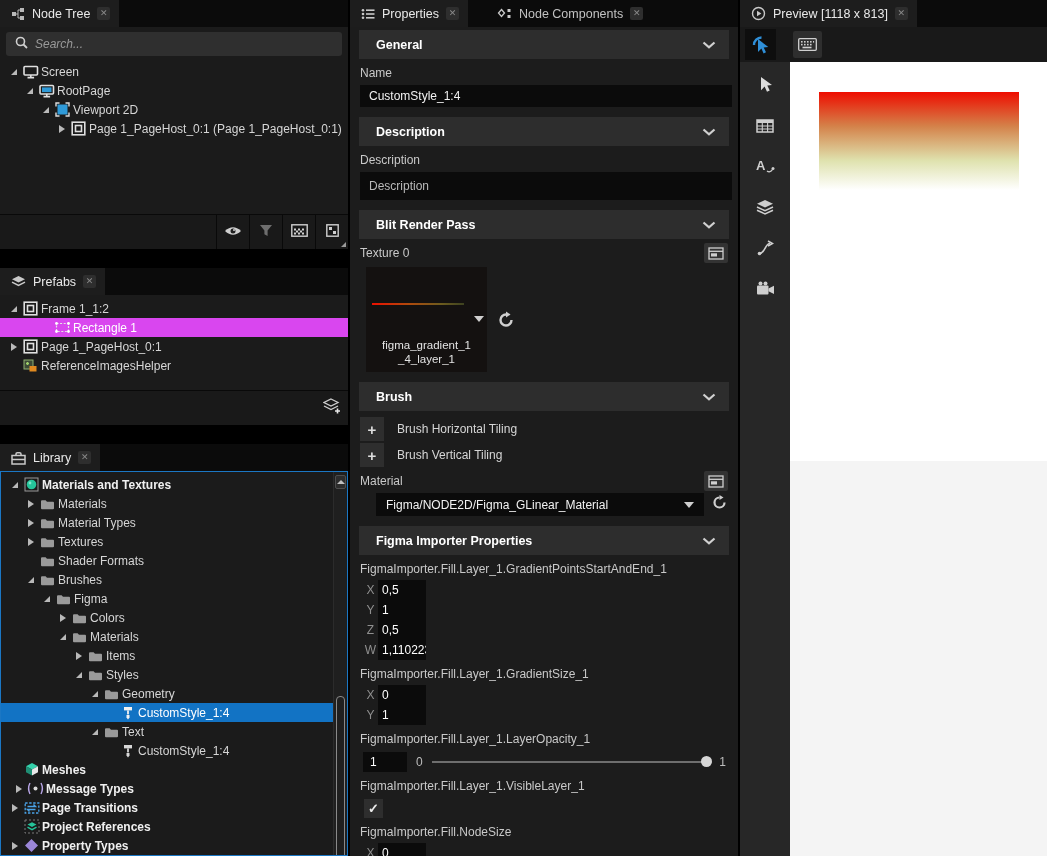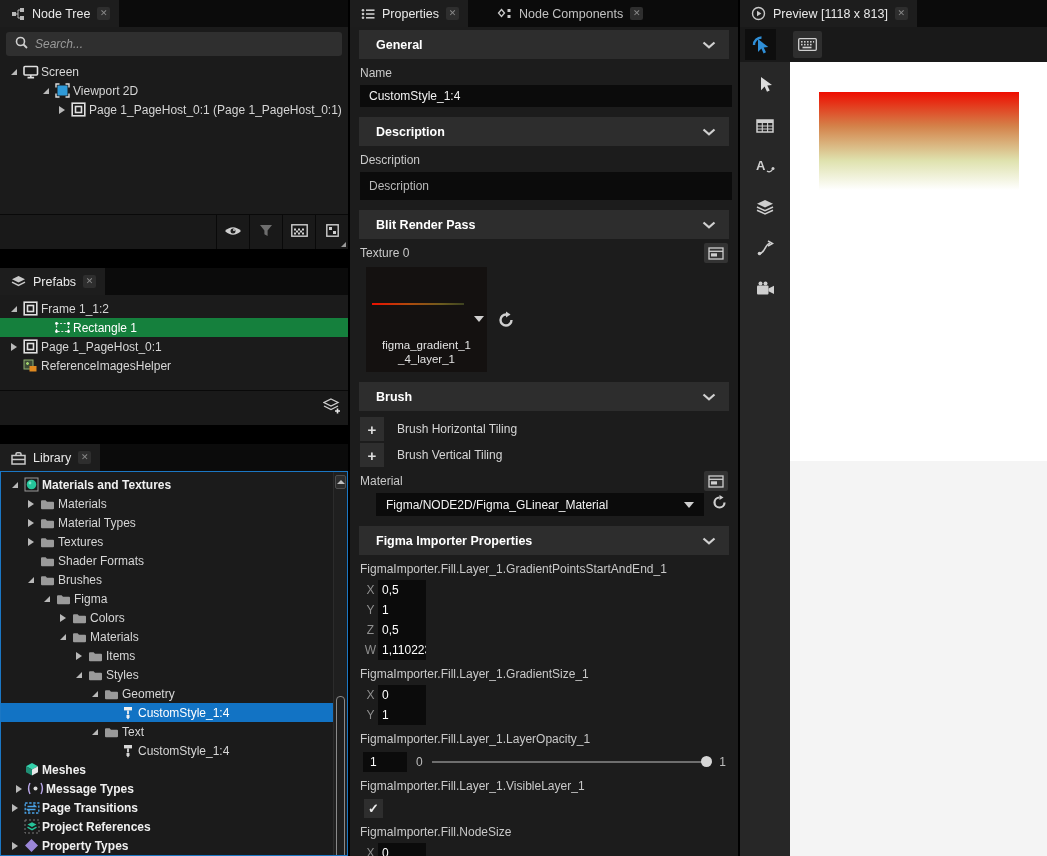--- a/index.html
+++ b/index.html
@@ -17,21 +17,21 @@
   .ticon-wrap { display:flex; align-items:center; }
 
   .panel { background:#1b1b1b; display:flex; flex-direction:column; }
 
   .tree { padding-top:4px; }
   .trow { height:19px; display:flex; align-items:center; font-size:12px; color:#d6d6d6;
           white-space:nowrap; }
   .trow .arrow { width:12px; flex:none; display:flex; justify-content:center; align-items:center; }
   .trow .nicon { width:21px; flex:none; display:flex; justify-content:center; align-items:center; }
   .trow.bold { font-weight:bold; color:#f0f0f0; }
-  .trow.sel-gray { background:#15803d; color:#ffffff; }
+  .trow.sel-gray { background:#d946ef; color:#ffffff; }
   .trow.sel-blue { background:#1273c4; color:#ffffff; }
   .ar-e { width:0; height:0; border-bottom:6px solid #b9b9b9; border-left:6px solid transparent; }
   .ar-c { width:0; height:0; border-left:6px solid #b9b9b9; border-top:4px solid transparent;
           border-bottom:4px solid transparent; }
 
   
   .col-left { width:348px; display:flex; flex-direction:column; flex:none;gap:19px; }
   .panel-nt { height:281px; }
   .panel-pf { height:177px; }
   .panel-lib { flex:1; }
@@ -169,20 +169,33 @@
               <i class="ar-e"></i>
             </span>
           <span class="nicon">
             <svg width="16" height="14">
                 <rect x="1" y="1.5" width="13.5" height="8.5" rx="1" fill="none" stroke="#e0e0e0" stroke-width="1.6"></rect>
                 <path d="M7.8 10v2M4.5 12.6h6.6" stroke="#e0e0e0" stroke-width="1.6"></path>
               </svg>
           </span>
           <span>Screen</span>
         </div>
+        <div class="trow" style="padding-left:24px">
+          <span class="arrow">
+              <i class="ar-e"></i>
+            </span>
+          <span class="nicon">
+            <svg width="16" height="14">
+                <rect x="1" y="1.5" width="13.5" height="8.5" rx="1" fill="none" stroke="#e0e0e0" stroke-width="1.6"></rect>
+                <rect x="3" y="3.4" width="9.5" height="4.7" fill="#2f9ad8"></rect>
+                <path d="M7.8 10v2M4.5 12.6h6.6" stroke="#e0e0e0" stroke-width="1.6"></path>
+              </svg>
+          </span>
+          <span>RootPage</span>
+        </div>
         <div class="trow" style="padding-left:40px">
           <span class="arrow">
               <i class="ar-e"></i>
             </span>
           <span class="nicon">
             <svg width="15" height="15">
                 <rect x="2.5" y="2.5" width="10" height="10" fill="#2f9ad8"></rect>
                 <path d="M1 4.5V1h3.5M10.5 1H14v3.5M14 10.5V14h-3.5M4.5 14H1v-3.5" stroke="#dddddd" stroke-width="1.4" fill="none"></path>
               </svg>
           </span>

